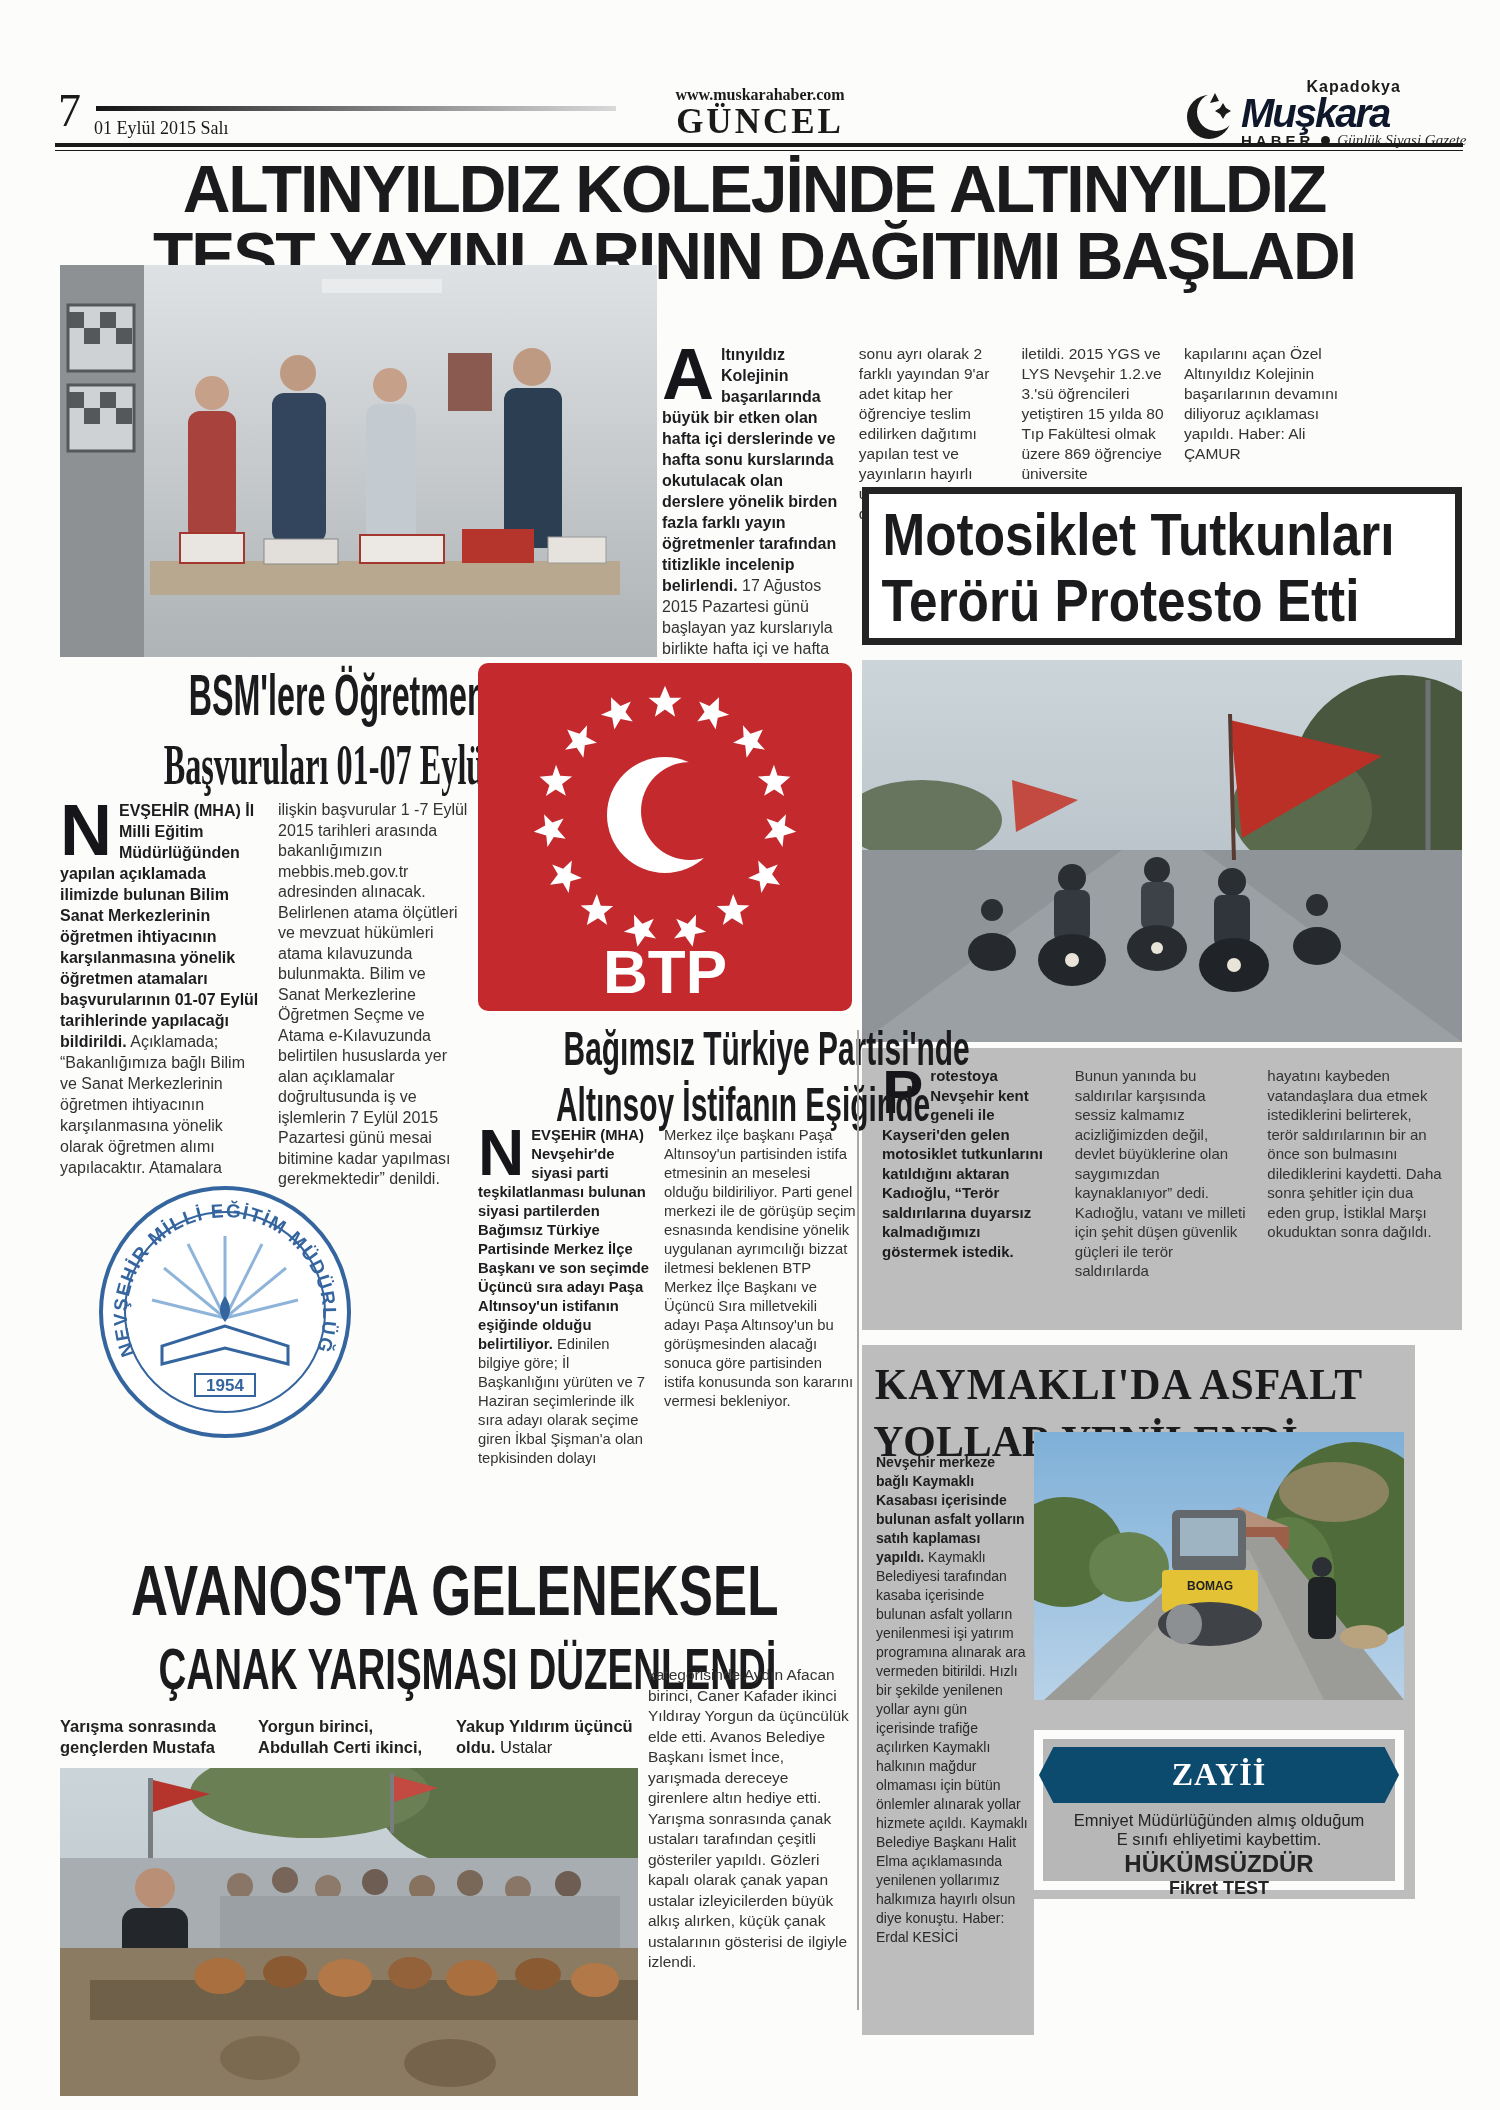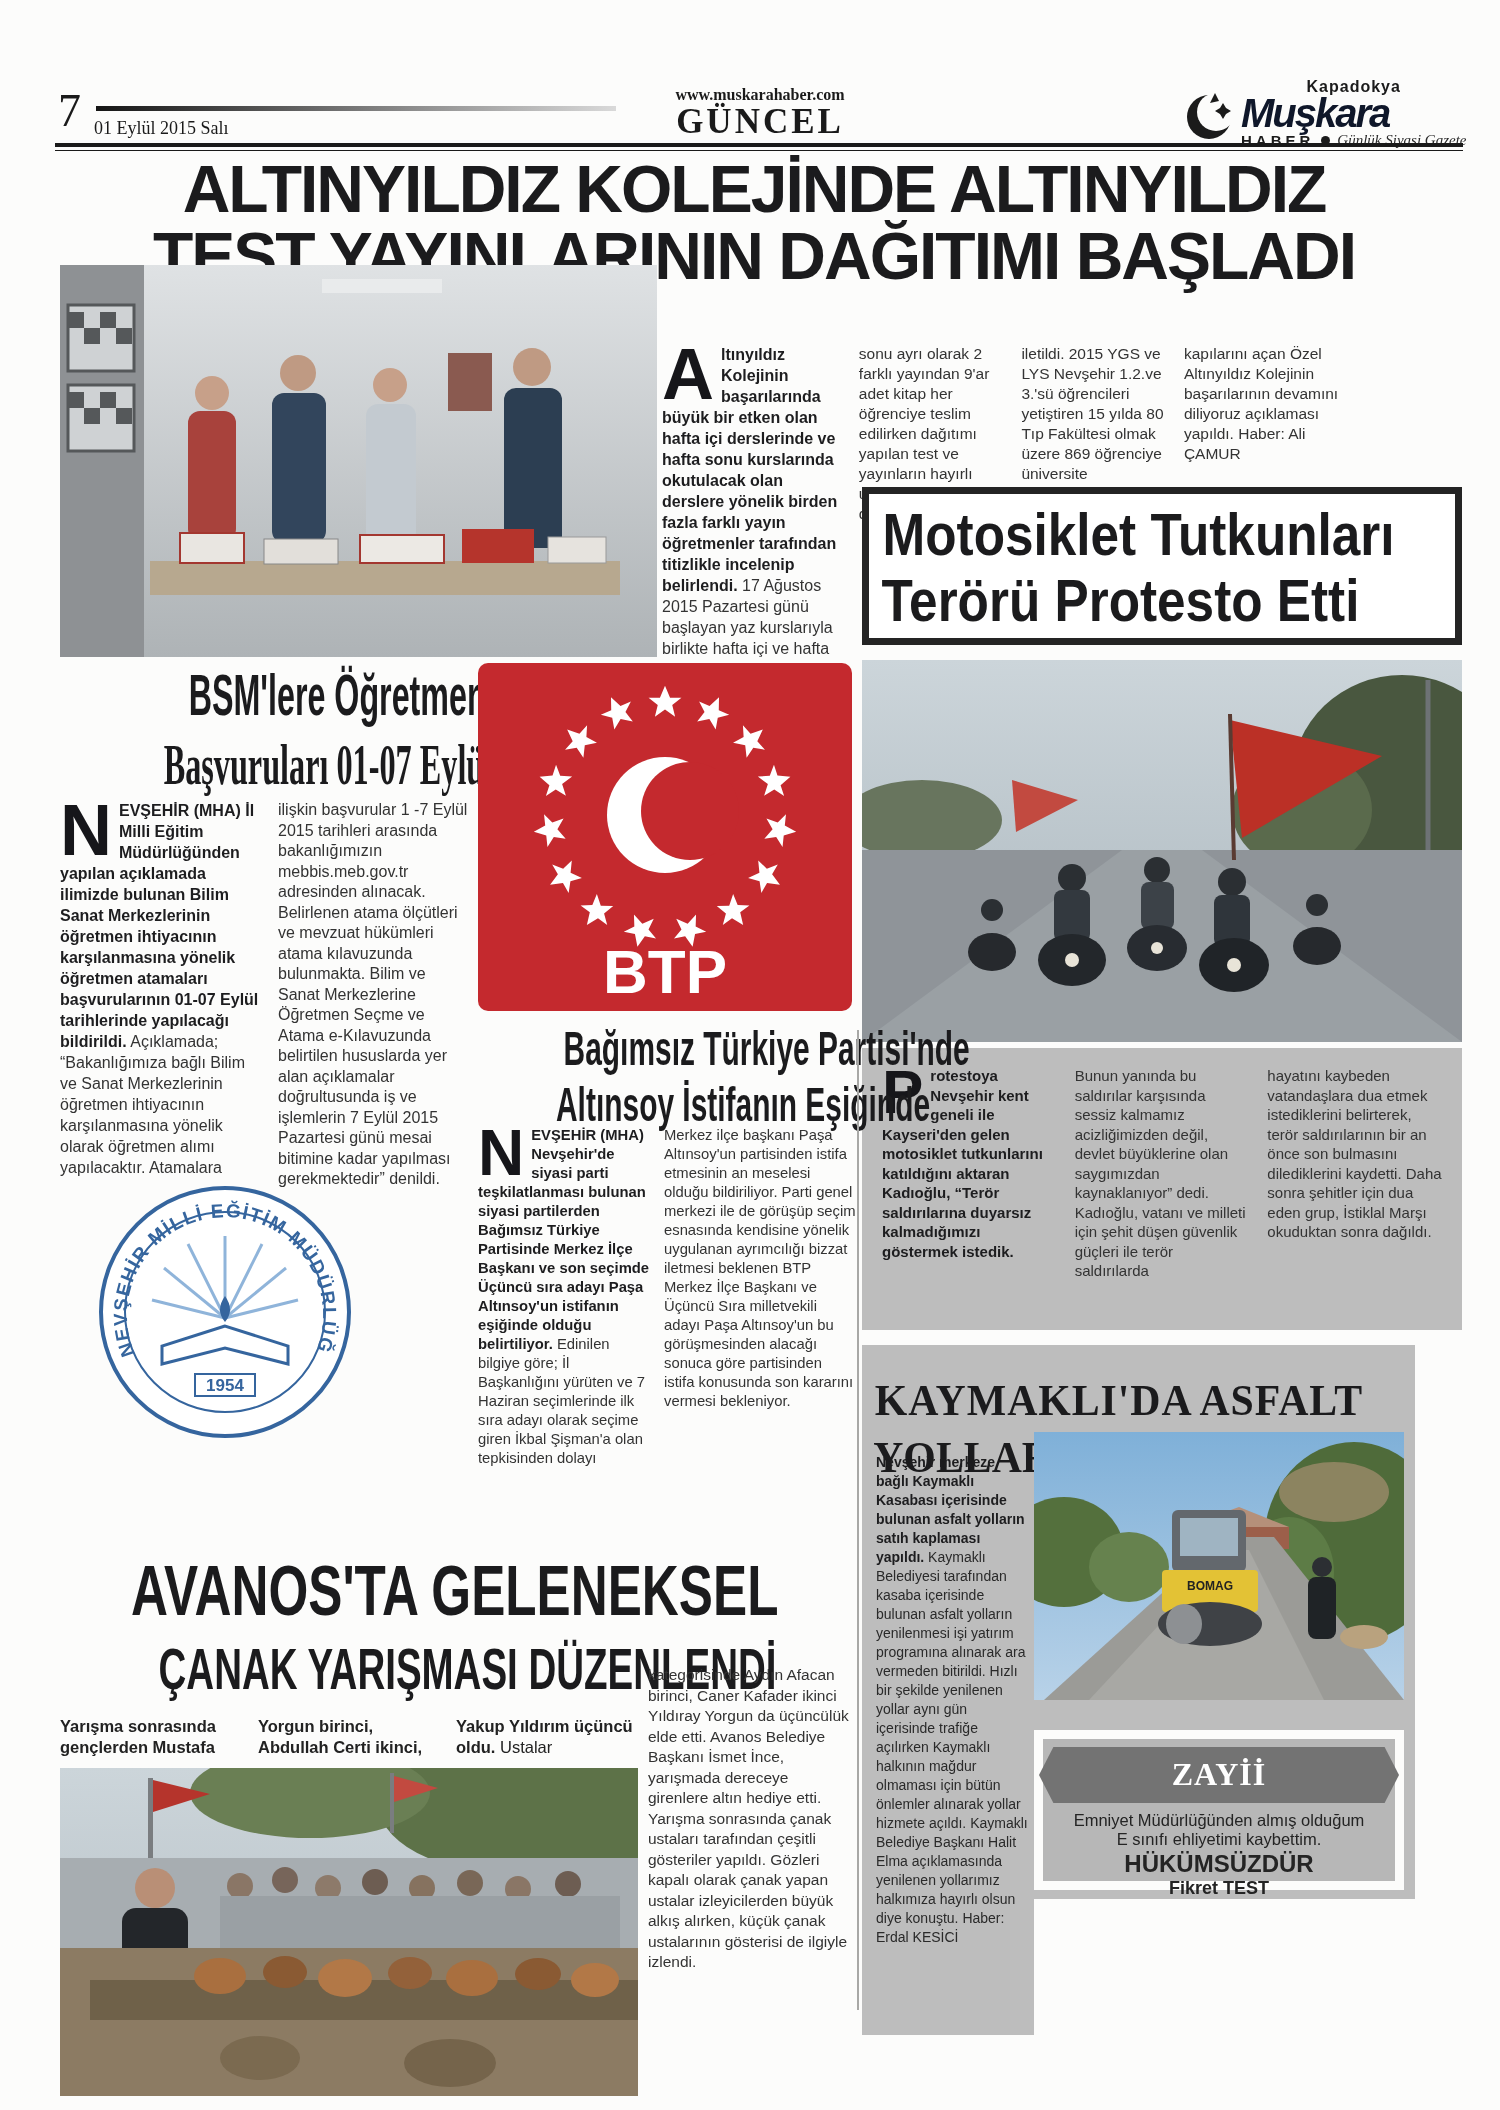--- a/index.html
+++ b/index.html
@@ -15,21 +15,21 @@
   .squeeze > span { display:inline-block; white-space:nowrap; transform:scale(var(--sx,0.75),var(--sy,1.05)); transform-origin:center top; font-weight:bold; color:#1b1b1d; }
   .headline-line { font-weight:bold; color:#1b1b1d; letter-spacing:-2px; line-height:1.02; text-align:center; }
   .bodytext { font-size:15.5px; line-height:20px; color:#333; text-align:left; }
   .bodytext b, .lead { font-weight:bold; color:#1d1d1f; }
   .dropcap { float:left; font-weight:bold; font-size:72px; line-height:56px; margin:2px 7px 0 0; color:#16161a; }
   .colflex { display:flex; }
   .rule-double { border-top:4px solid #1a1a1a; border-bottom:1px solid #1a1a1a; height:8px; }
   .vrule { width:2px; background:#a8a8a6; }
   .panel { background:#bdbdbd; }
   .ribbon {
-    position:relative; background:#737373; color:#fff; text-align:center;
+    position:relative; background:#0c4a6e; color:#fff; text-align:center;
     clip-path:polygon(0% 50%, 4% 0%, 96% 0%, 100% 50%, 96% 100%, 4% 100%);
     padding:9px 0 10px 0;
   }
   .zayii-lines { text-align:center; color:#242424; }
   .photo { overflow:hidden; background:#cfd2d4; }
   svg text { font-family:"Liberation Sans", sans-serif; }
 </style>
 </head>
 <body>
 
@@ -254,21 +254,21 @@
   <div class="abs colflex" style="left:478px; top:1126px; width:378px; gap:14px;">
     <div class="bodytext" style="width:172px; font-size:14.8px; line-height:19px;">
       <span class="dropcap" style="font-size:64px; line-height:50px;">N</span><b>EVŞEHİR (MHA) Nevşehir'de siyasi parti teşkilatlanması bulunan siyasi partilerden Bağımsız Türkiye Partisinde Merkez İlçe Başkanı ve son seçimde Üçüncü sıra adayı Paşa Altınsoy'un istifanın eşiğinde olduğu belirtiliyor.</b><span> Edinilen bilgiye göre; İl Başkanlığını yürüten ve 7 Haziran seçimlerinde ilk sıra adayı olarak seçime giren İkbal Şişman'a olan tepkisinden dolayı</span>
     </div>
     <div class="bodytext" style="width:192px; font-size:14.8px; line-height:19px;">Merkez ilçe başkanı Paşa Altınsoy'un partisinden istifa etmesinin an meselesi olduğu bildiriliyor. Parti genel merkezi ile de görüşüp seçim esnasında kendisine yönelik uygulanan ayrımcılığı bizzat iletmesi beklenen BTP Merkez İlçe Başkanı ve Üçüncü Sıra milletvekili adayı Paşa Altınsoy'un bu görüşmesinden alacağı sonuca göre partisinden istifa konusunda son kararını vermesi bekleniyor.</div>
   </div>
 
   <div class="abs vrule" style="left:857px; top:1030px; height:980px;"></div>
 
   <div class="abs panel" style="left:862px; top:1345px; width:553px; height:690px;">
-    <div style="padding-top:30px;">
+    <div style="padding-top:14px;">
       <div class="squeeze serif" style="--sx:0.95; --sy:1.0; font-size:44px; letter-spacing:1px;">
           <span class="serif">KAYMAKLI'DA ASFALT</span>
         </div>
       <div class="squeeze serif" style="--sx:0.95; --sy:1.0; font-size:44px; margin-top:6px;">
           <span class="serif">YOLLAR YENİLENDİ</span>
         </div>
     </div>
 
     <div class="bodytext abs" style="left:14px; top:108px; width:152px; font-size:14px; line-height:19px; color:#2a2a2a;">
       <b>Nevşehir merkeze bağlı Kaymaklı Kasabası içerisinde bulunan asfalt yolların satıh kaplaması yapıldı.</b><span> Kaymaklı Belediyesi tarafından kasaba içerisinde bulunan asfalt yolların yenilenmesi işi yatırım programına alınarak ara vermeden bitirildi. Hızlı bir şekilde yenilenen yollar aynı gün içerisinde trafiğe açılırken Kaymaklı halkının mağdur olmaması için bütün önlemler alınarak yollar hizmete açıldı. Kaymaklı Belediye Başkanı Halit Elma açıklamasında yenilenen yollarımız halkımıza hayırlı olsun diye konuştu. Haber: Erdal KESİCİ</span>

